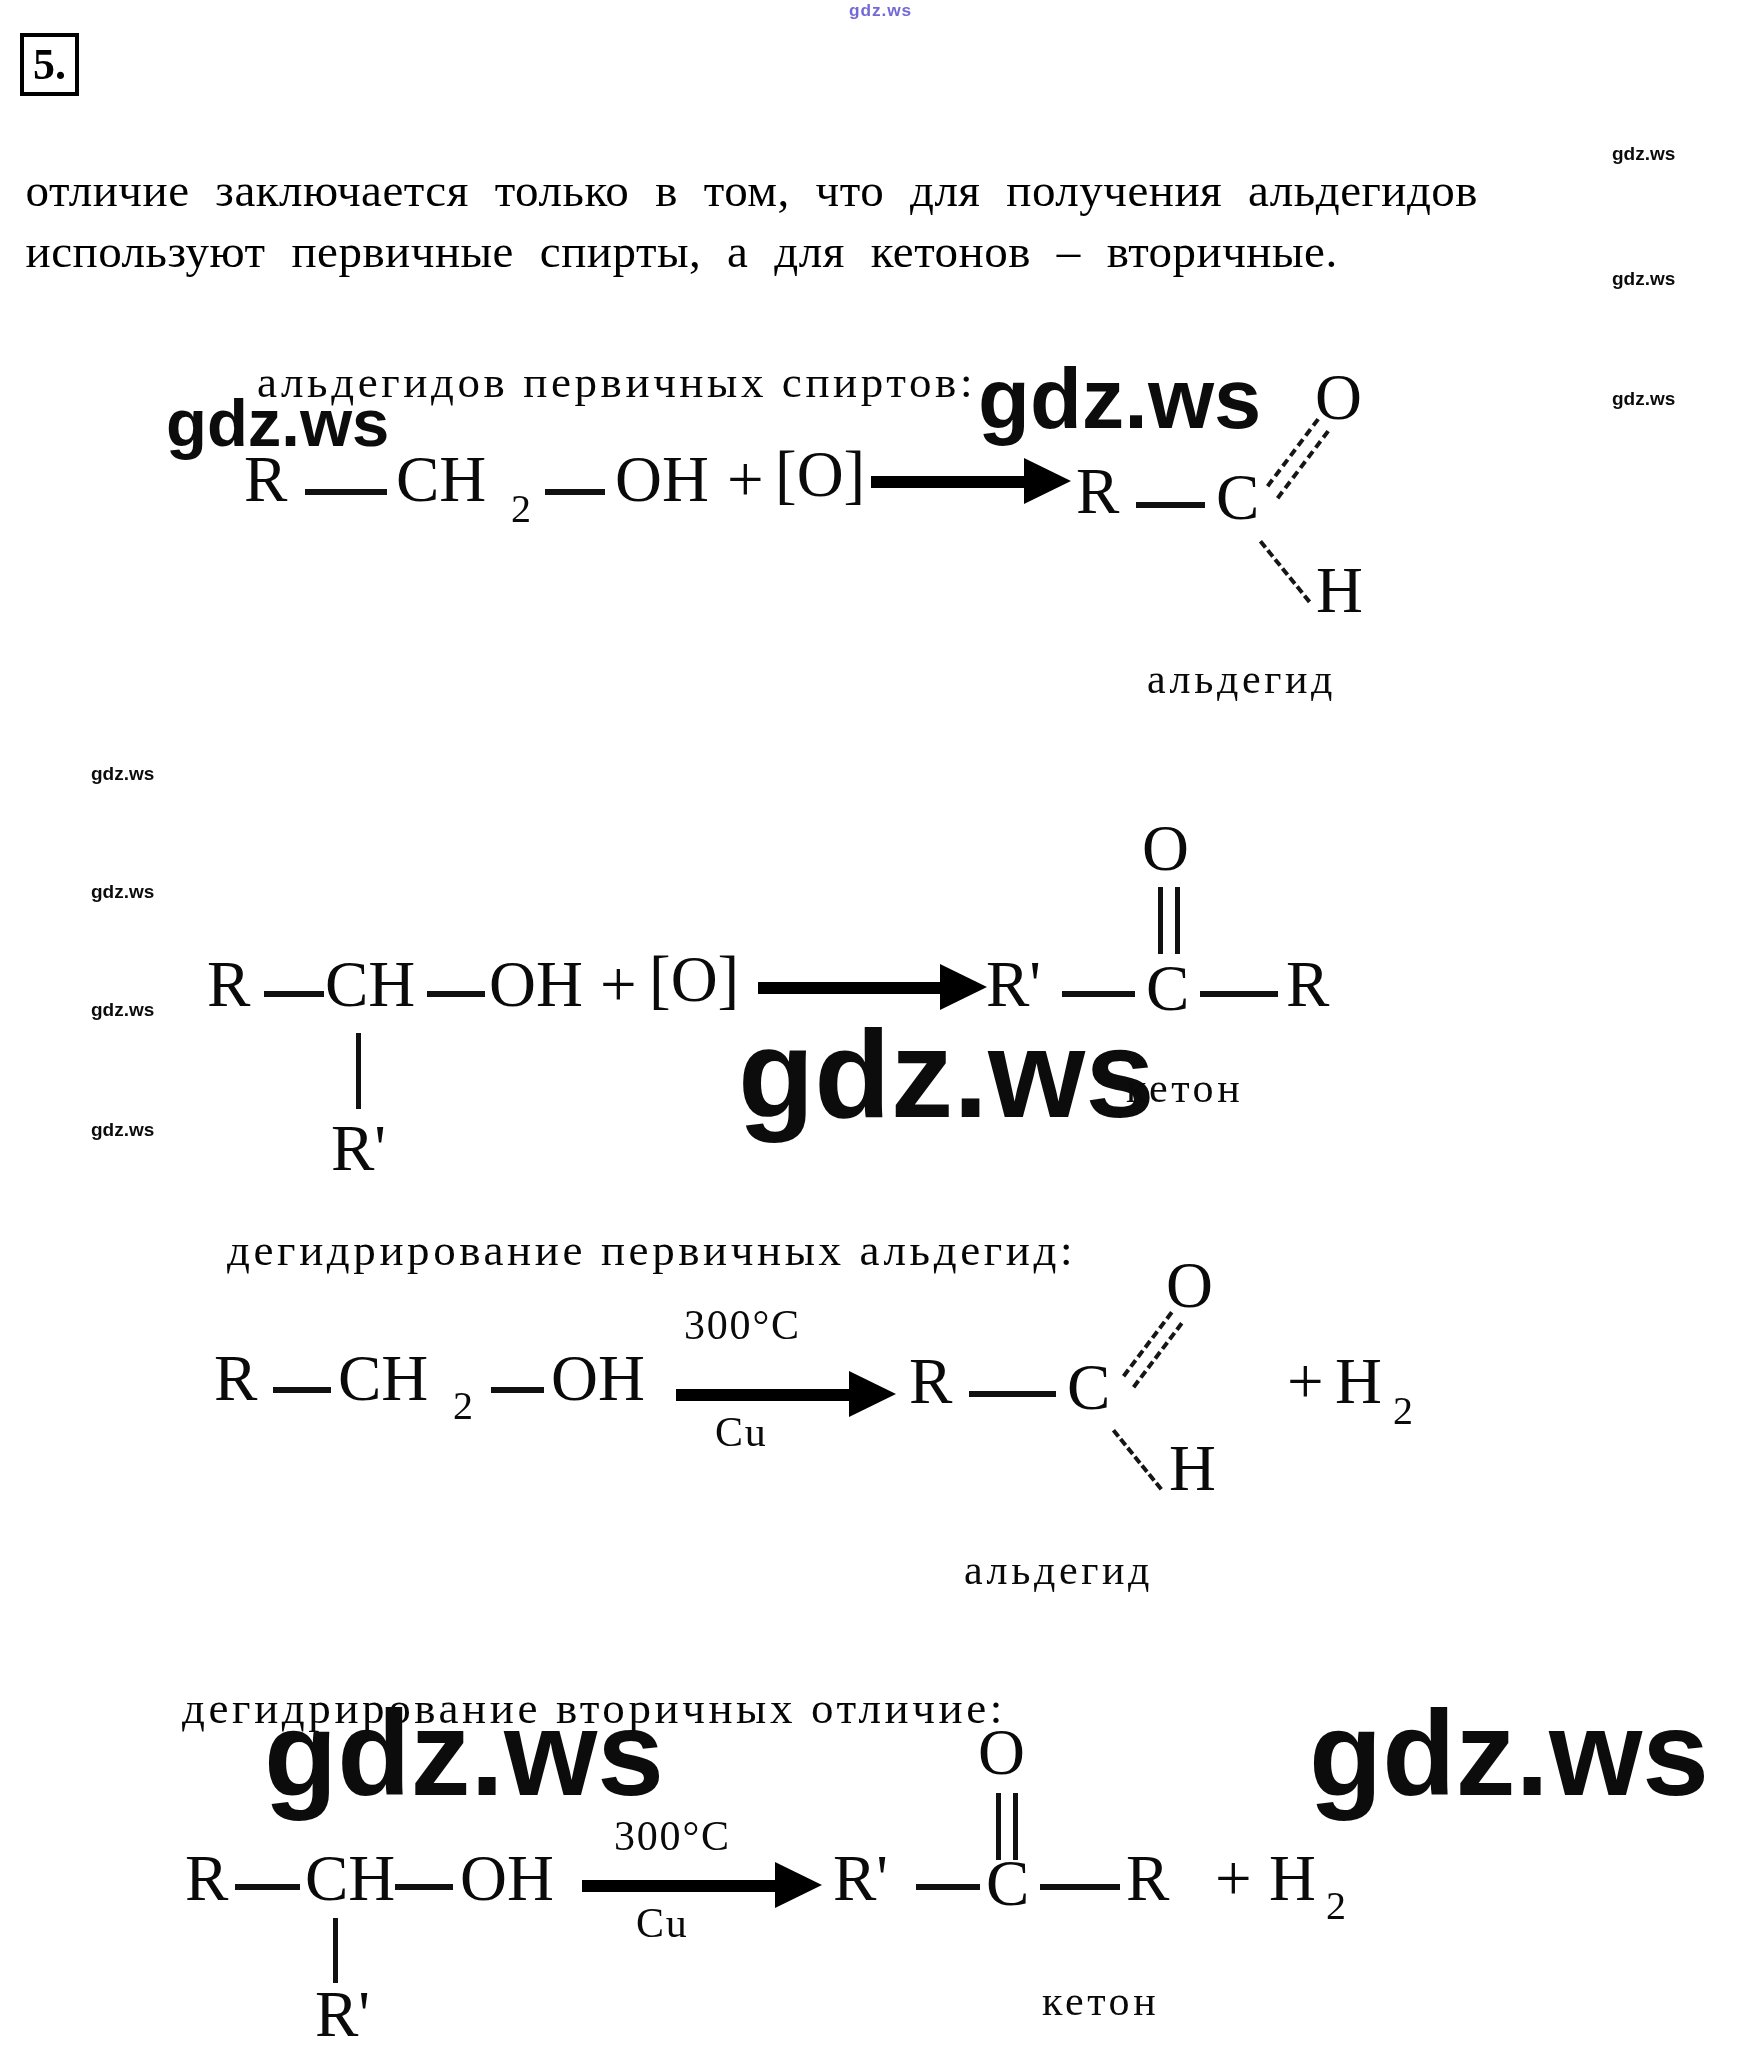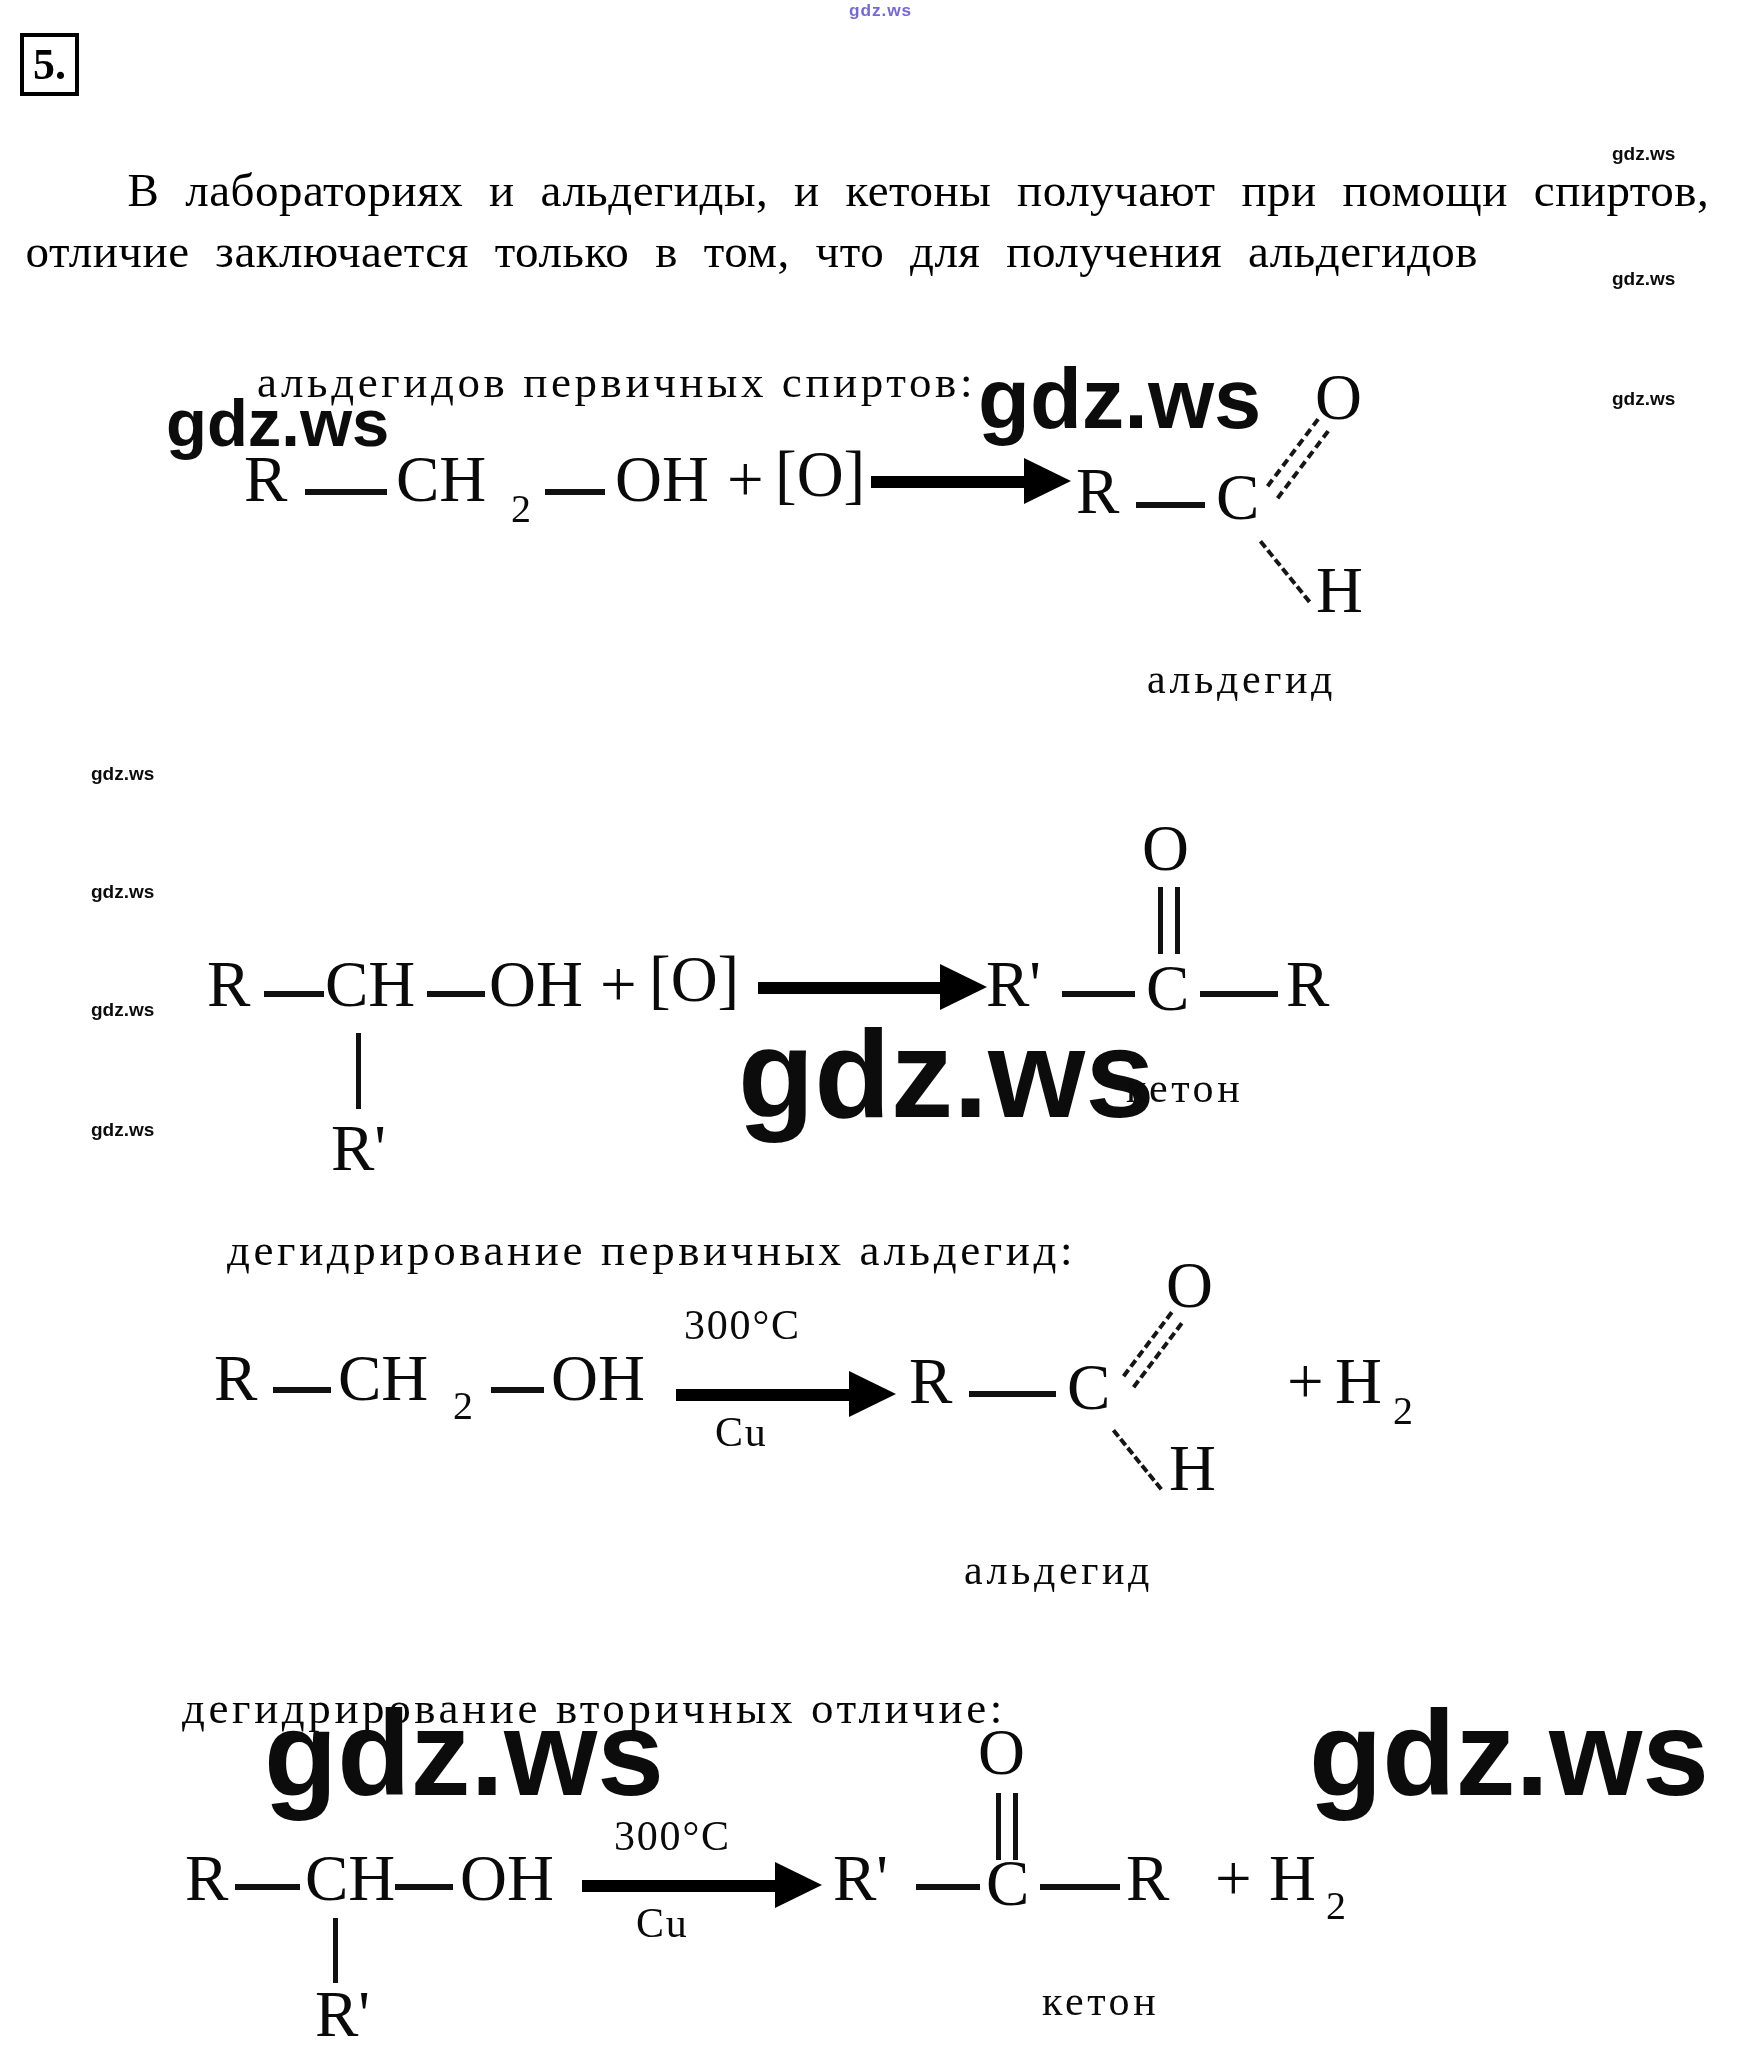--- a/index.html
+++ b/index.html
@@ -41,22 +41,22 @@
 </head>
 <body>
 
 <div id="page">
 
   <div class="numbox">5.</div>
 
   <div class="wm wm-tiny abs" style="left:849px;top:1.8px;">gdz.ws</div>
 
   <div class="para">
-    <div class="indent">В лабораториях и альдегиды, и кетоны получают при помощи спиртов,</div>
     <div>отличие заключается только в том, что для получения альдегидов</div>
+    <div>используют первичные спирты, а для кетонов – вторичные.</div>
   </div>
 
   <div class="wm wm-sm" style="left:1612px;top:144px;">gdz.ws</div>
   <div class="wm wm-sm" style="left:1612px;top:269px;">gdz.ws</div>
   <div class="wm wm-sm" style="left:1612px;top:389px;">gdz.ws</div>
 
   <div class="hd" style="left:257px;top:356px;">альдегидов первичных спиртов:</div>
   <div class="wm wm-md" style="left:166px;top:389px;">gdz.ws</div>
   <div class="wm wm-lg" style="left:978px;top:356px;">gdz.ws</div>
 

